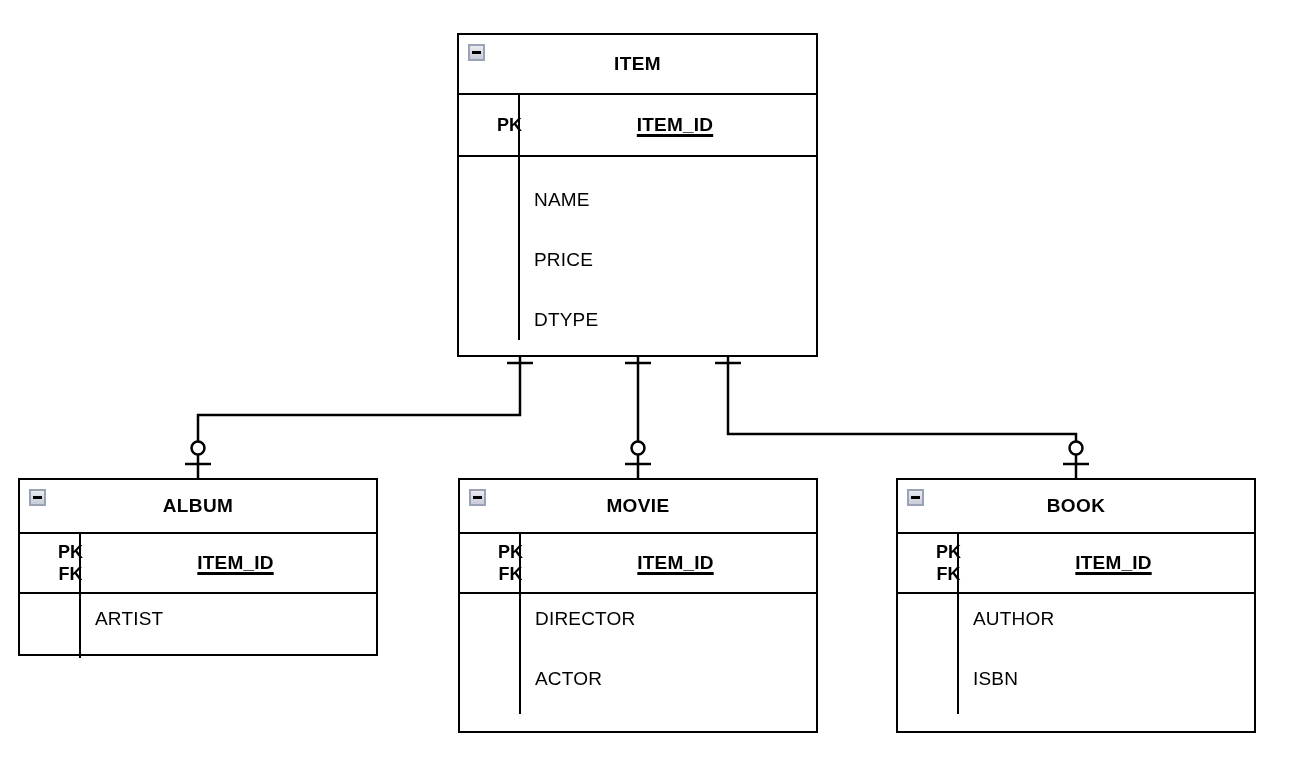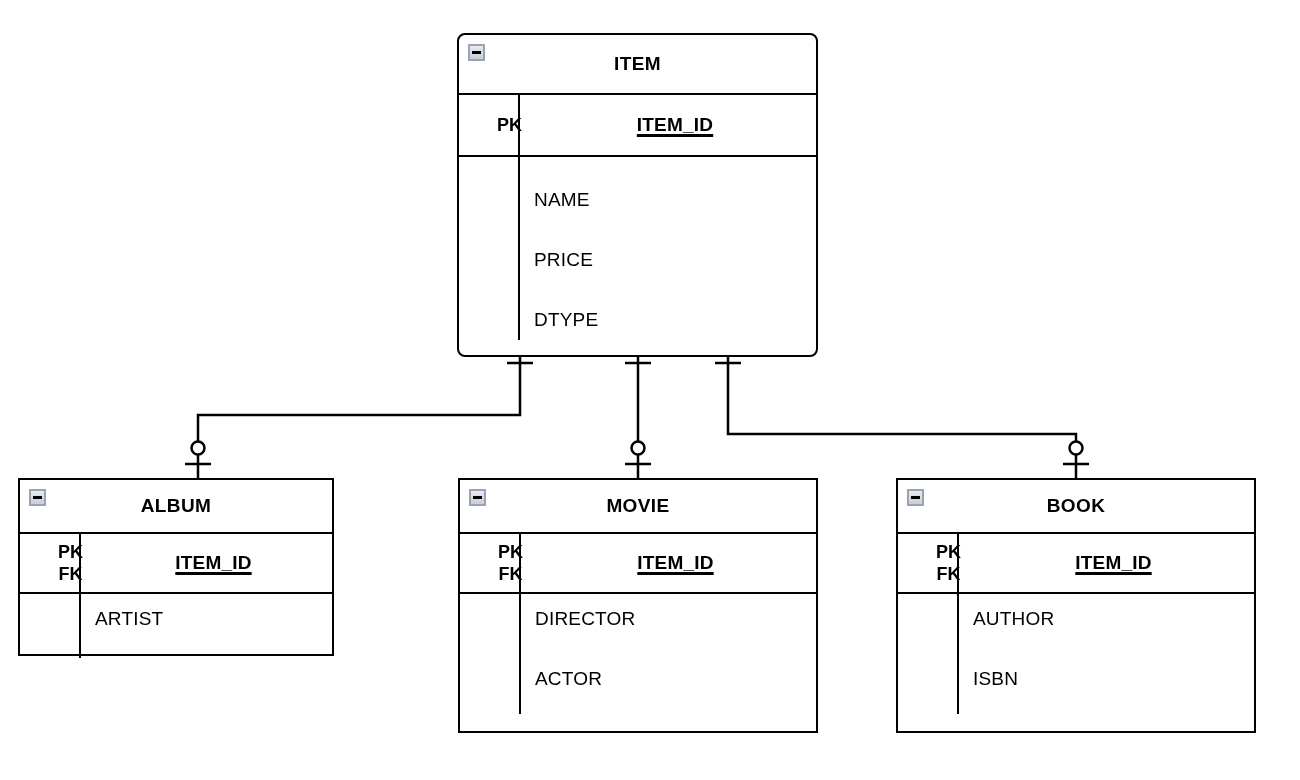--- a/index.html
+++ b/index.html
@@ -157,21 +157,21 @@
     </g>
 
     <g>
       <path d="M 728 357 L 728 434 L 1076 434 L 1076 478" fill="none" stroke="#000000" stroke-width="2.5"></path>
       <line x1="715" y1="363" x2="741" y2="363" stroke="#000000" stroke-width="2.5"></line>
       <circle cx="1076" cy="448" r="6.5" fill="#ffffff" stroke="#000000" stroke-width="2.5"></circle>
       <line x1="1063" y1="464" x2="1089" y2="464" stroke="#000000" stroke-width="2.5"></line>
     </g>
   </svg>
 
-  <div class="entity" id="entity-item" style="left: 457px; top: 33px; width: 361px; height: 324px; border-radius: 8px;">
+  <div class="entity" id="entity-item" style="left: 457px; top: 33px; width: 361px; height: 324px;">
     <div class="entity-header" style="height: 60px;">
       <span class="collapse-icon"></span>
       <span class="entity-title">ITEM</span>
     </div>
     <div class="key-row" style="height: 62px;">
       <div class="key-col" style="width: 61px;">
         <span>PK</span>
       </div>
       <div class="attr-col" style="flex: 1 1 0%;">
         <span class="pk-name">ITEM_ID</span>
@@ -180,21 +180,21 @@
     <div class="attr-block" style="height: 197px;">
       <div class="attr-divider" style="left: 58.5px; height: 183px;"></div>
       <div class="attr-list">
         <span class="attr-item" style="top: 32px; left: 75px;">NAME</span>
         <span class="attr-item" style="top: 92px; left: 75px;">PRICE</span>
         <span class="attr-item" style="top: 152px; left: 75px;">DTYPE</span>
       </div>
     </div>
   </div>
 
-  <div class="entity" id="entity-album" style="left: 18px; top: 478px; width: 316px; height: 178px;">
+  <div class="entity" id="entity-album" style="left: 18px; top: 478px; width: 360px; height: 178px;">
     <div class="entity-header" style="height: 54px;">
       <span class="collapse-icon"></span>
       <span class="entity-title">ALBUM</span>
     </div>
     <div class="key-row" style="height: 60px;">
       <div class="key-col" style="width: 61px;">
         <span>PK</span>
         <span>FK</span>
       </div>
       <div class="attr-col" style="flex: 1 1 0%;">

